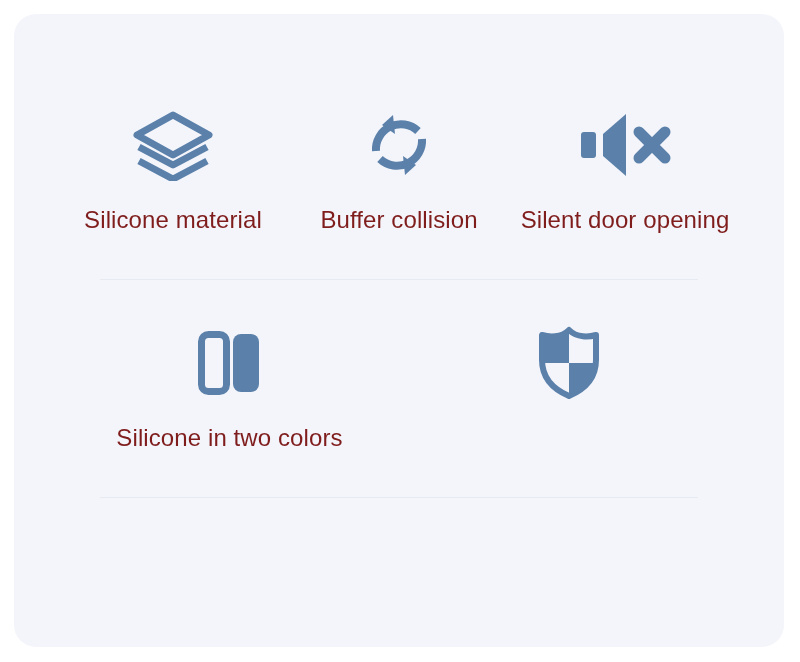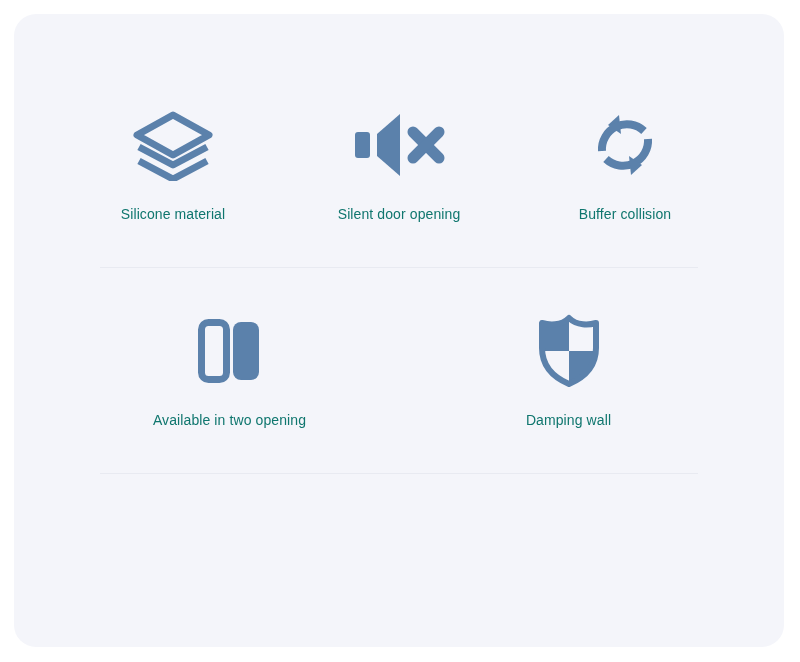--- a/index.html
+++ b/index.html
@@ -62,23 +62,23 @@
 
   .feature-icon {
     height: 78px;
     display: flex;
     align-items: center;
     justify-content: center;
     margin-bottom: 22px;
   }
 
   .feature-label {
-    font-size: 14px;
+    font-size: 24px;
     line-height: 1.2;
-    color: #0f766e;
+    color: #7f1d1d;
     letter-spacing: 0.1px;
     text-align: left;
     white-space: nowrap;
   }
 
   .row-divider {
     height: 1px;
     background: #e8eaf1;
     margin: 44px 86px 0 86px;
   }
@@ -107,81 +107,80 @@
               <path d="M42 6 L78 26 L42 46 L6 26 Z" stroke="#5b81ab" stroke-width="7" stroke-linejoin="round" fill="none"></path>
               <path d="M8 38 L42 56 L76 38" stroke="#5b81ab" stroke-width="7" stroke-linejoin="round" stroke-linecap="butt" fill="none"></path>
               <path d="M8 52 L42 70 L76 52" stroke="#5b81ab" stroke-width="7" stroke-linejoin="round" stroke-linecap="butt" fill="none"></path>
             </svg>
           </div>
           <div class="feature-label">Silicone material</div>
         </div>
 
         <div class="feature-item">
           <div class="feature-icon">
+            <svg class="icon-svg" width="76" height="76" viewBox="0 0 76 76" fill="none">
+
+              <path d="M15 44 A25 25 0 0 1 57 24" stroke="#5b81ab" stroke-width="8" stroke-linecap="butt" fill="none" transform="rotate(180 38 38)"></path>
+              <path d="M32 8 L21 18 L34 27 Z" fill="#5b81ab"></path>
+
+              <path d="M15 44 A25 25 0 0 1 57 24" stroke="#5b81ab" stroke-width="8" stroke-linecap="butt" fill="none"></path>
+              <path d="M44 68 L55 58 L42 49 Z" fill="#5b81ab"></path>
+            </svg>
+          </div>
+          <div class="feature-label">Buffer collision</div>
+        </div>
+
+        <div class="feature-item">
+          <div class="feature-icon">
             <svg class="icon-svg" width="92" height="70" viewBox="0 0 92 70" fill="none">
               <rect x="2" y="22" width="15" height="26" rx="3" fill="#5b81ab"></rect>
               <path d="M24 24 L47 4 L47 66 L24 46 Z" fill="#5b81ab"></path>
               <g stroke="#5b81ab" stroke-width="11" stroke-linecap="round">
                 <line x1="60" y1="22" x2="86" y2="48"></line>
                 <line x1="86" y1="22" x2="60" y2="48"></line>
               </g>
             </svg>
           </div>
           <div class="feature-label">Silent door opening</div>
-        </div>
-
-        <div class="feature-item">
-          <div class="feature-icon">
-            <svg class="icon-svg" width="76" height="76" viewBox="0 0 76 76" fill="none">
-
-              <path d="M15 44 A25 25 0 0 1 57 24" stroke="#5b81ab" stroke-width="8" stroke-linecap="butt" fill="none" transform="rotate(180 38 38)"></path>
-              <path d="M32 8 L21 18 L34 27 Z" fill="#5b81ab"></path>
-
-              <path d="M15 44 A25 25 0 0 1 57 24" stroke="#5b81ab" stroke-width="8" stroke-linecap="butt" fill="none"></path>
-              <path d="M44 68 L55 58 L42 49 Z" fill="#5b81ab"></path>
-            </svg>
-          </div>
-          <div class="feature-label">Buffer collision</div>
         </div>
 
       </div>
 
       <div class="row-divider"></div>
 
       <div class="row-2-spacer"></div>
 
       <div class="feature-row">
 
         <div class="feature-item">
           <div class="feature-icon">
             <svg class="icon-svg" width="66" height="66" viewBox="0 0 66 66" fill="none">
               <rect x="4.5" y="4.5" width="25" height="57" rx="7" stroke="#5b81ab" stroke-width="7" fill="none"></rect>
               <rect x="36" y="4" width="26" height="58" rx="8" fill="#5b81ab"></rect>
             </svg>
           </div>
-          <div class="feature-label">Available in two opening</div>
+          <div class="feature-label">Silicone in two colors</div>
         </div>
 
 
         <div class="feature-item">
           <div class="feature-icon">
             <svg class="icon-svg" width="64" height="74" viewBox="0 0 64 74" fill="none">
               <defs>
                 <clipPath id="shieldClip">
                   <path d="M32 4 C24 12 12 11 5 9 L5 34 C5 54 18 64 32 70 C46 64 59 54 59 34 L59 9 C52 11 40 12 32 4 Z"></path>
                 </clipPath>
               </defs>
               <g clip-path="url(#shieldClip)">
                 <rect x="0" y="0" width="32" height="37" fill="#5b81ab"></rect>
                 <rect x="32" y="37" width="32" height="37" fill="#5b81ab"></rect>
               </g>
               <path d="M32 4 C24 12 12 11 5 9 L5 34 C5 54 18 64 32 70 C46 64 59 54 59 34 L59 9 C52 11 40 12 32 4 Z" stroke="#5b81ab" stroke-width="6" fill="none" stroke-linejoin="round"></path>
             </svg>
           </div>
-          <div class="feature-label">Damping wall</div>
         </div>
 
       </div>
 
       <div class="row-divider"></div>
 
     </div>
   </div>
 
 </div>

